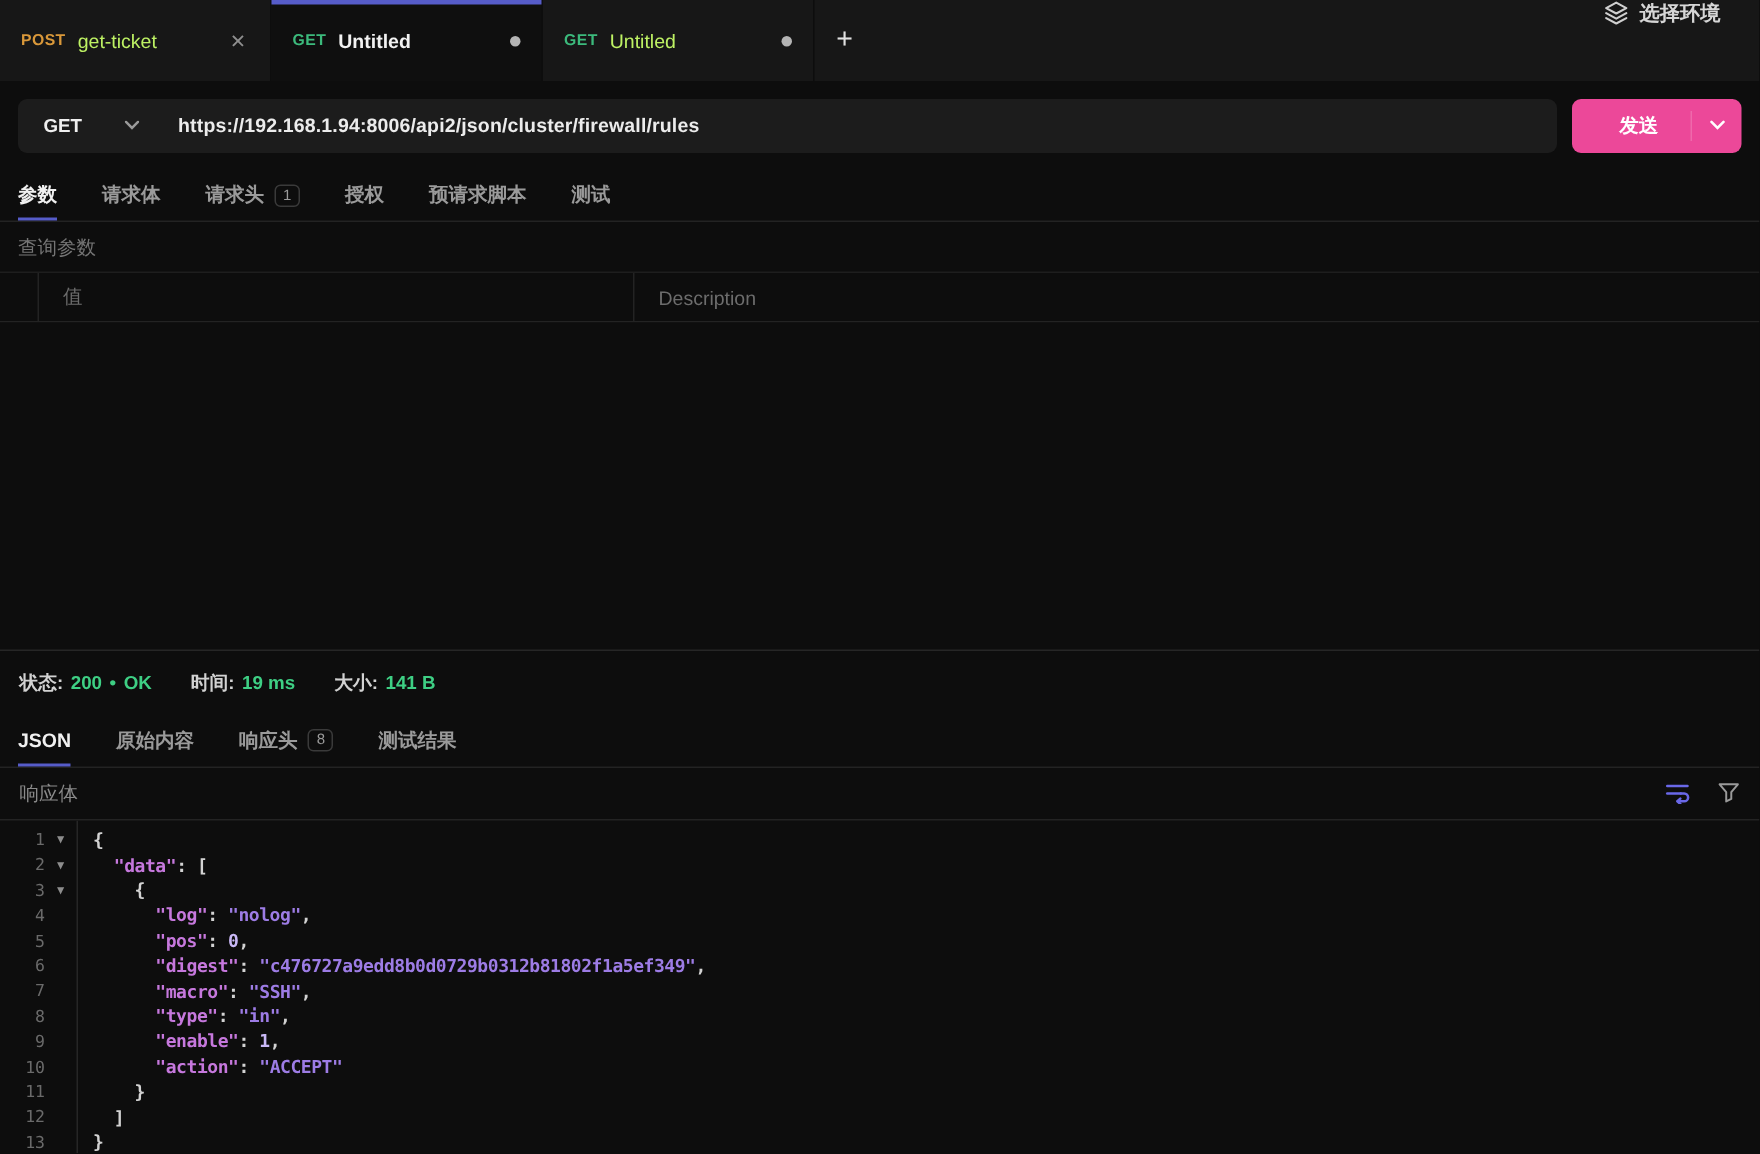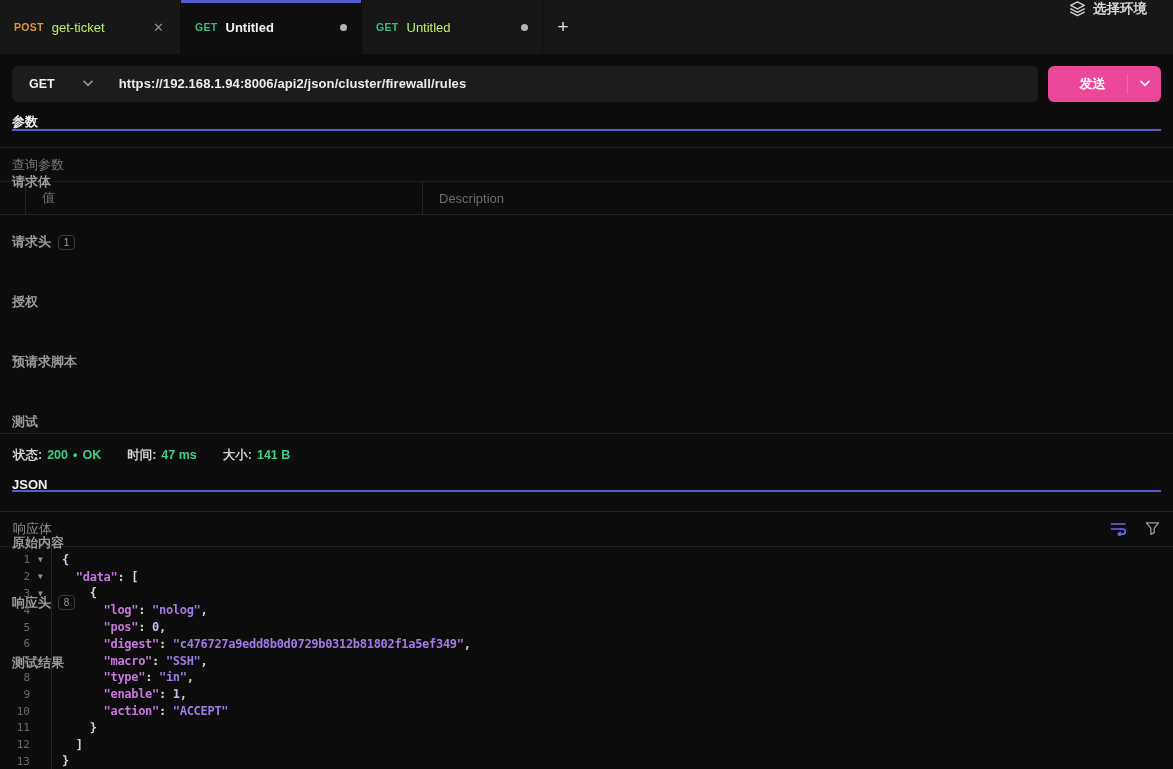--- a/index.html
+++ b/index.html
@@ -37,22 +37,22 @@
   .url-method { font-size:12.5px; font-weight:700; color:#f0f0f0; padding:0 28px 0 17px; }
   .url-caret { margin-right:26px; display:flex; }
   .url-text { font-size:13px; font-weight:700; color:#ececec; letter-spacing:.1px; }
   .send-btn { width:113px; height:36px; background:#ec4899; border:none; border-radius:6px;
               display:flex; align-items:center; cursor:pointer; }
   .send-label { flex:1; text-align:center; font-size:13px; font-weight:700; color:#ffffff; padding-left:10px; }
   .send-caret { width:34px; display:flex; align-items:center; justify-content:center;
                 border-left:1px solid rgba(255,255,255,0.18); height:20px; }
 
   
-  .subtabs { height:35px; display:flex; align-items:stretch; padding:0 12px; gap:42px;
-             border-bottom:1px solid #232323; flex-shrink:0;flex-direction:column; }
+  .subtabs { height:35px; display:flex; align-items:stretch; padding:0 12px; gap:30px;
+             border-bottom:1px solid #232323; flex-shrink:0; }
   .stab { position:relative; display:flex; align-items:center; gap:7px;
           font-size:13px; font-weight:700; color:#9a9a9a; cursor:pointer; white-space:nowrap; }
   .stab.active { color:#f0f0f0; }
   .stab.active::after { content:""; position:absolute; left:0; right:0; bottom:0; height:2px; background:#565cc9; }
   .badge { min-width:17px; height:15px; padding:0 4px; border:1px solid #3a3a3a; border-radius:4px;
            font-size:10px; font-weight:400; color:#9a9a9a;
            display:flex; align-items:center; justify-content:center; }
 
   
   .qp-row { height:34px; display:flex; align-items:center; padding:0 12px;
@@ -183,21 +183,21 @@
 
 <div class="statusrow">
   <div class="sgroup">
     <span class="slabel">状态:</span>
     <span class="sval">200</span>
     <span class="sval">•</span>
     <span class="sval">OK</span>
   </div>
   <div class="sgroup">
     <span class="slabel">时间:</span>
-    <span class="sval">47 ms</span>
+    <span class="sval">19 ms</span>
   </div>
   <div class="sgroup">
     <span class="slabel">大小:</span>
     <span class="sval">141 B</span>
   </div>
 </div>
 
 <div class="subtabs">
   <div class="stab active">
     <span>JSON</span>

